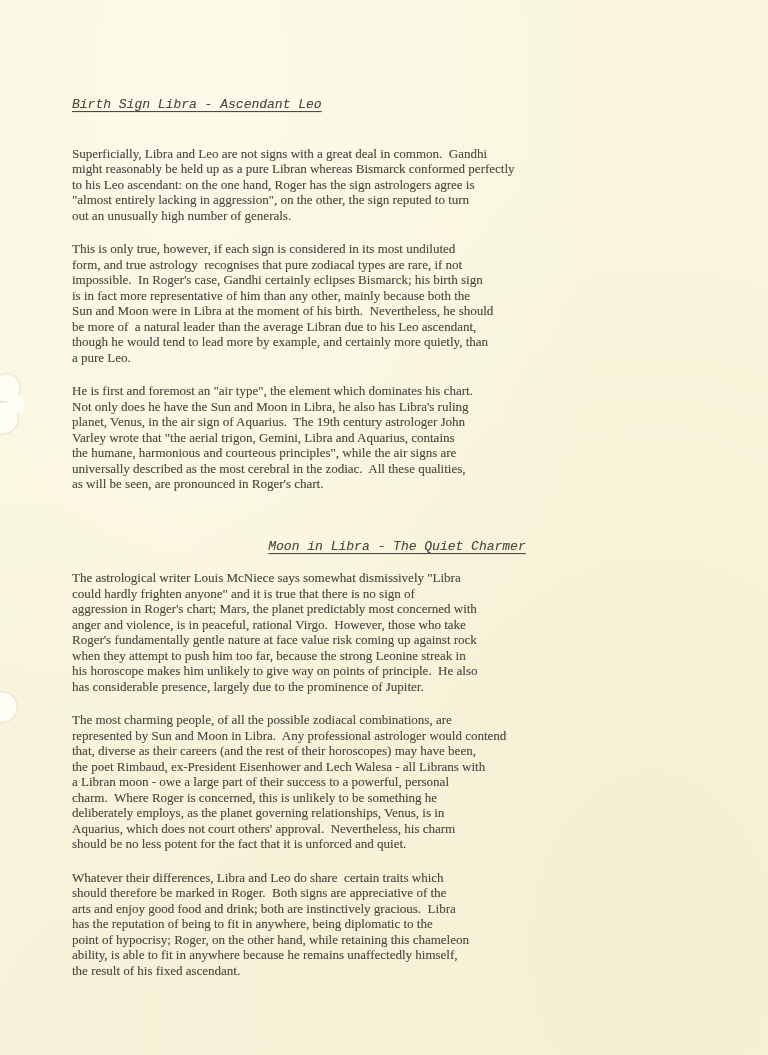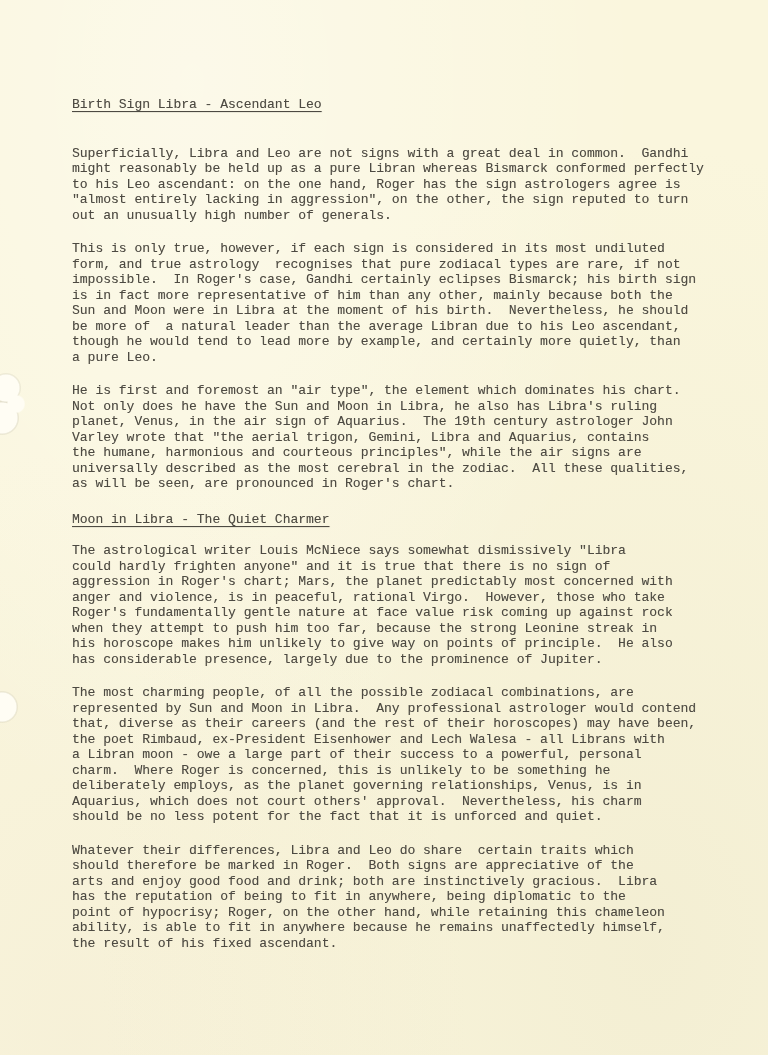--- a/index.html
+++ b/index.html
@@ -26,26 +26,27 @@
     text-shadow: 0.2px 0.3px 0 rgba(77,74,66,0.35);
   }
   .heading {
     font-size: 13px;
     font-weight: normal;
     margin: 0;
     text-decoration: underline;
     text-underline-offset: 3px;
     text-decoration-thickness: 1px;
     white-space: pre;
+    font-style: italic;
   }
   .h1 { margin-bottom: 33px; }
-  .h2 { margin-top: 20px; margin-bottom: 16px; }
+  .h2 { margin-top: 47px; margin-bottom: 16px; text-align: center; }
   .para {
     margin: 12px 0 18px 0;
-    font-family: Liberation Mono, monospace;
+    font-family: Liberation Serif, serif;
     font-size: inherit;
     line-height: inherit;
     white-space: pre;
   }
   
   .blemish { position: absolute; pointer-events: none; }
   .blemish-1 {
     left: -10px; top: 370px; width: 48px; height: 88px;
     background:
       radial-gradient(circle at 16px 18px, #fffdf4 13px, rgba(255,253,244,0) 14.5px),

